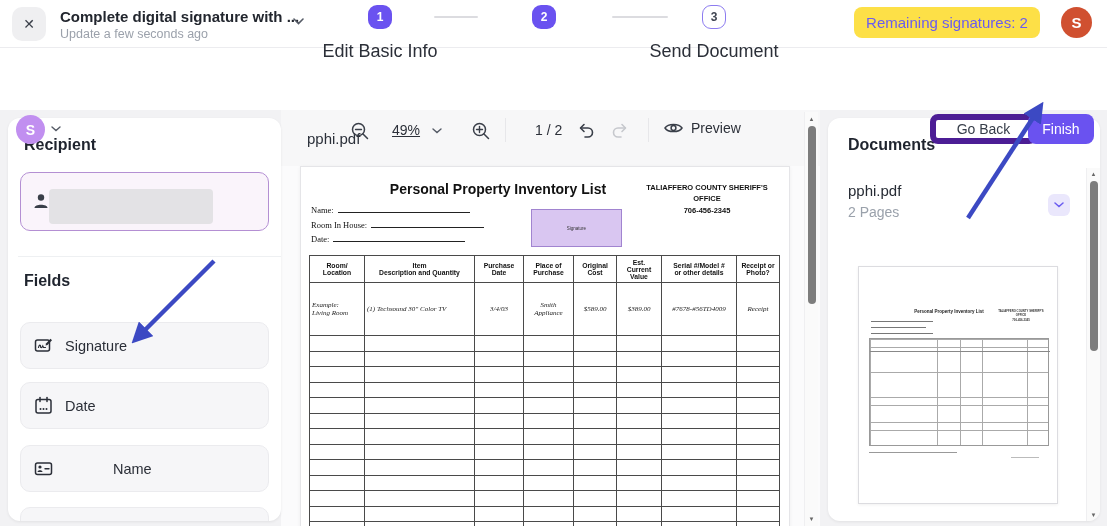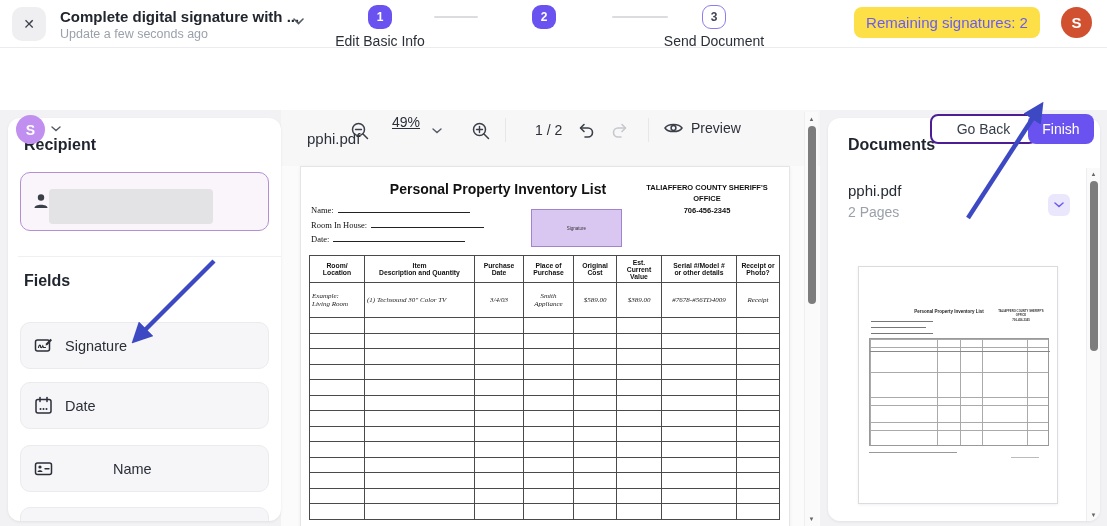--- a/index.html
+++ b/index.html
@@ -12,37 +12,37 @@
   .close-btn { left:12px; top:7px; width:34px; height:34px; background:#efeff1; border-radius:10px;
                display:flex; align-items:center; justify-content:center; font-size:14px; color:#3a3f49; cursor:pointer; }
   .doc-title { left:60px; top:8px; font-size:15px; font-weight:bold; color:#22262e; }
   .title-chev { left:293px; top:18px; }
   .doc-subtitle { left:60px; top:27px; font-size:12.5px; color:#9ba1ab; }
 
   .step { top:5px; width:160px; text-align:center; }
   .step-badge { width:24px; height:24px; margin:0 auto; border-radius:9px; background:#6a52f0; color:#fff;
                 font-size:12px; font-weight:bold; display:flex; align-items:center; justify-content:center; }
   .step-badge.pending { background:#fff; border:1.5px solid #8d7cf0; color:#3f4450; }
-  .step-label { margin-top:4px; font-size:14px; color:#2b2f38; }
+  .step-label { margin-top:12px; font-size:18px; color:#2b2f38; }
   .step-line { top:16px; height:2px; background:#dcdce0; border-radius:1px; }
 
   .remaining-badge { left:854px; top:7px; width:186px; height:31px; background:#fde047; border-radius:8px;
                      color:#6a5cf0; font-size:15px; display:flex; align-items:center; justify-content:center; }
   .avatar-top { left:1061px; top:7px; width:31px; height:31px; border-radius:50%; background:#d05030;
                 color:#fff; font-size:15px; font-weight:bold; display:flex; align-items:center; justify-content:center; }
 
   
   .toolbar { left:0; top:48px; width:1107px; height:62px; background:#fff; z-index:4; }
   .tb-avatar { left:16px; top:67px; width:29px; height:29px; border-radius:50%; background:#c18ff0;
                color:#fff; font-size:14px; font-weight:bold; display:flex; align-items:center; justify-content:center; }
   .tb-avatar-chev { left:51px; top:78px; }
   .tb-icon { width:22px; height:22px; display:flex; align-items:center; justify-content:center; cursor:pointer; }
   .tb-text { font-size:14px; color:#2c3039; }
   .v-div { width:1px; height:24px; background:#e7e7ea; }
-  .btn-goback { left:930px; top:66px; width:107px; height:30px; background:#fff; border:2px solid #4c1d95;
+  .btn-goback { left:930px; top:66px; width:107px; height:30px; background:#fff; border:6px solid #4c1d95;
                 border-radius:8px; font-size:14px; color:#363d49; display:flex; align-items:center; justify-content:center; cursor:pointer; }
   .btn-finish { left:1028px; top:66px; width:66px; height:30px; background:#6a52f0; border:none;
                 border-radius:8px; font-size:14px; color:#fff; display:flex; align-items:center; justify-content:center; cursor:pointer; }
 
   
   .content-bg { left:0; top:110px; width:1107px; height:416px; background:#f2f2f4; }
 
   
   .left-panel { left:8px; top:118px; width:273px; height:403px; background:#fff; border-radius:12px;
                 box-shadow:0 1px 3px rgba(0,0,0,.07); overflow:hidden; z-index:2; }
@@ -66,21 +66,21 @@
   .pg-office { left:331px; top:15px; width:150px; text-align:center; font-size:7.5px; font-weight:bold; color:#111; line-height:1.5; }
   .pg-form { left:10px; top:38px; font-family:"Liberation Serif", serif; font-size:8.5px; color:#111; }
   .pg-form .row { margin-bottom:4.6px; }
   .pg-form .u { display:inline-block; border-bottom:1px solid #222; height:7px; margin-left:4px; }
   .sig-box { left:230px; top:42px; width:91px; height:38px; background:#d9c6f1; border:1px solid #a184d0;
              display:flex; align-items:center; justify-content:center; font-size:4.5px; color:#333; cursor:pointer; }
   .inv-table { left:8px; top:88px; border-collapse:collapse; table-layout:fixed; width:470px; }
   .inv-table td { border:1px solid #4a4a4a; overflow:hidden; white-space:pre-line; }
   .inv-table tr.h td { font-size:6.8px; font-weight:bold; text-align:center; vertical-align:middle; height:27px; padding:1px; color:#111; }
   .inv-table tr.ex td { font-family:"Liberation Serif", serif; font-style:italic; font-size:7px; text-align:center;
-                        vertical-align:middle; height:32px; padding:9px 2px; color:#222; }
+                        vertical-align:middle; height:32px; padding:18px 2px; color:#222; }
   .inv-table tr.ex td:nth-child(1), .inv-table tr.ex td:nth-child(2) { text-align:left; }
   .inv-table tr.e td { height:15.5px; }
 
   
   .scrollbar { background:#fafafa; border-left:1px solid #efeff1; }
   .sb-thumb { background:#7d7d7d; border-radius:4px; }
   .sb-arrow { width:100%; text-align:center; font-size:6px; color:#666; position:absolute; }
 
   
   .right-panel { left:828px; top:118px; width:272px; height:403px; background:#fff; border-radius:12px;
@@ -143,21 +143,21 @@
       </svg>
   </div>
 
   <div class="abs tb-icon" style="left:349px; top:72px;">
     <svg width="20" height="20">
         <circle cx="8.5" cy="8.5" r="6" stroke="#3a3f49" stroke-width="1.5" fill="none"></circle>
       <line x1="13" y1="13" x2="17.5" y2="17.5" stroke="#3a3f49" stroke-width="1.5" stroke-linecap="round"></line>
       <line x1="5.5" y1="8.5" x2="11.5" y2="8.5" stroke="#3a3f49" stroke-width="1.4" stroke-linecap="round"></line>
       </svg>
   </div>
-  <div class="abs tb-text" style="left:392px; top:66px;text-decoration:underline;">49%</div>
+  <div class="abs tb-text" style="left:392px; top:74px;text-decoration:underline;">49%</div>
   <div class="abs" style="left:432px; top:80px;">
     <svg width="10" height="6">
         <path d="M1 1 L5 4.5 L9 1" stroke="#555b66" stroke-width="1.4" fill="none" stroke-linecap="round"></path>
       </svg>
   </div>
   <div class="abs tb-icon" style="left:470px; top:72px;">
     <svg width="20" height="20">
         <circle cx="8.5" cy="8.5" r="6" stroke="#3a3f49" stroke-width="1.5" fill="none"></circle>
       <line x1="13" y1="13" x2="17.5" y2="17.5" stroke="#3a3f49" stroke-width="1.5" stroke-linecap="round"></line>
       <line x1="5.5" y1="8.5" x2="11.5" y2="8.5" stroke="#3a3f49" stroke-width="1.4" stroke-linecap="round"></line>

